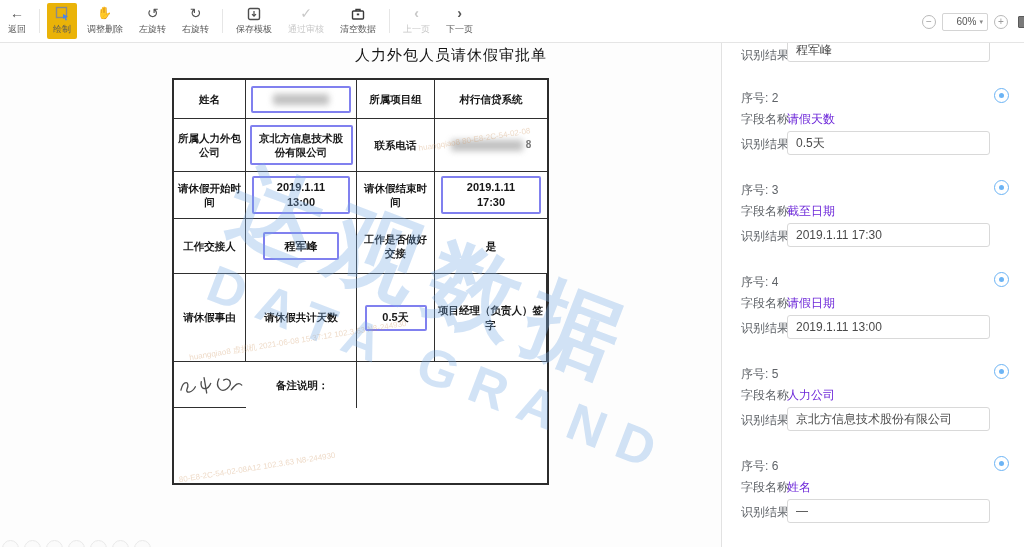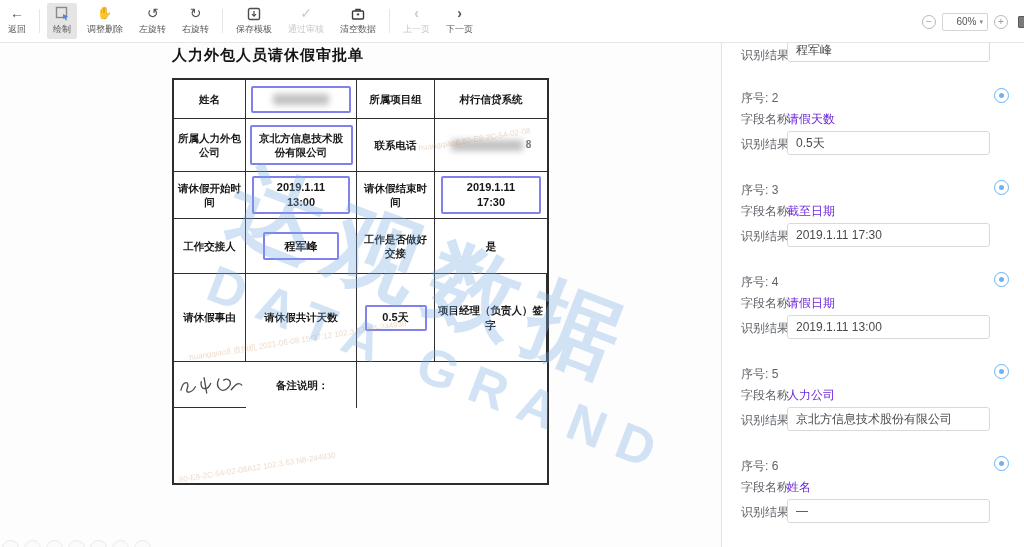--- a/index.html
+++ b/index.html
@@ -16,21 +16,21 @@
     background:#fff; border-bottom:1px solid #e5e5e5;
     display:flex; align-items:center; z-index:20;
   }
   .tb-item {
     display:flex; flex-direction:column; align-items:center; justify-content:center;
     padding:3px 6px; margin:0 2px; cursor:pointer; border-radius:2px;
   }
   .tb-item .ticon { height:15px; display:flex; align-items:center; justify-content:center;
     font-size:14px; line-height:15px; color:#555; }
   .tb-item .tlabel { font-size:9px; color:#595959; margin-top:2px; white-space:nowrap; }
-  .tb-item.selected { background:#e5e5e5; }
+  .tb-item.selected { background:#eab308; }
   .tb-item.disabled .ticon, .tb-item.disabled .tlabel { color:#c8c8c8; }
   .tb-sep { width:1px; height:24px; background:#e6e6e6; margin:0 5px; }
   .arrow-glyph { font-size:15px; font-weight:bold; }
 
   .zoom-group {
     position:absolute; top:0; left:922px; height:43px;
     display:flex; align-items:center; gap:6px; z-index:21;
   }
   .circle-btn {
     width:14px; height:14px; border:1px solid #b9b9b9; border-radius:50%;
@@ -46,22 +46,22 @@
   .view-toggle { display:flex; align-items:center; gap:4px; cursor:pointer; margin-left:4px; }
   .view-toggle-icon { width:14px; height:12px; border:1.5px solid #5a5a5a; border-radius:1px; position:relative; }
   .view-toggle-icon::before { content:""; position:absolute; left:0; top:0; bottom:0; width:6px; background:#7a7a7a; }
 
   
   .viewer {
     position:absolute; top:43px; left:0; width:722px; height:504px;
     background:#fdfdfd; border-right:1px solid #e2e2e2; overflow:hidden;
   }
   .form-title {
-    position:absolute; left:172px; top:3px; width:375px; text-align:left;
-    font-weight:bold; font-size:15px; letter-spacing:1px; color:#141414;
+    position:absolute; left:172px; top:3px; width:375px; text-align:right;
+    font-weight:normal; font-size:15px; letter-spacing:1px; color:#141414;
   }
   .form-table {
     position:absolute; left:172px; top:35px; width:377px;
     border:2px solid #2c2c2c;
     display:grid;
     grid-template-columns:72px 111px 78px 112px;
     grid-template-rows:39px 53px 47px 55px 88px 46px 75px;
     background:#fff;
   }
   .cell {

